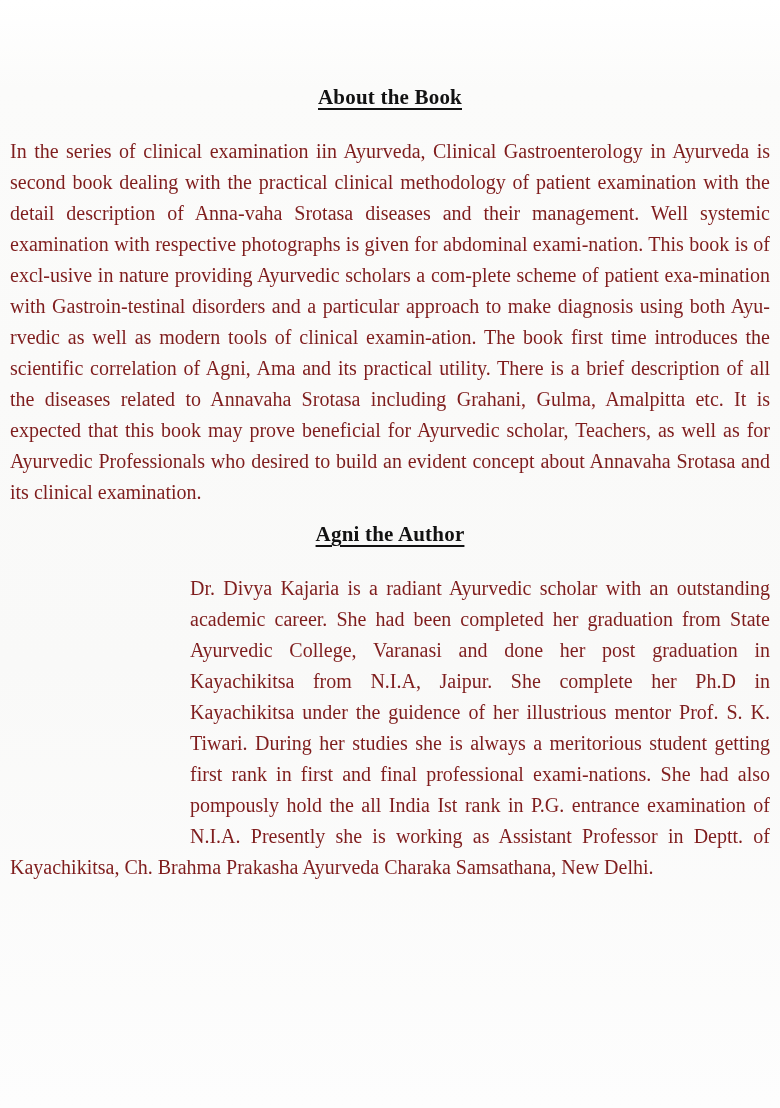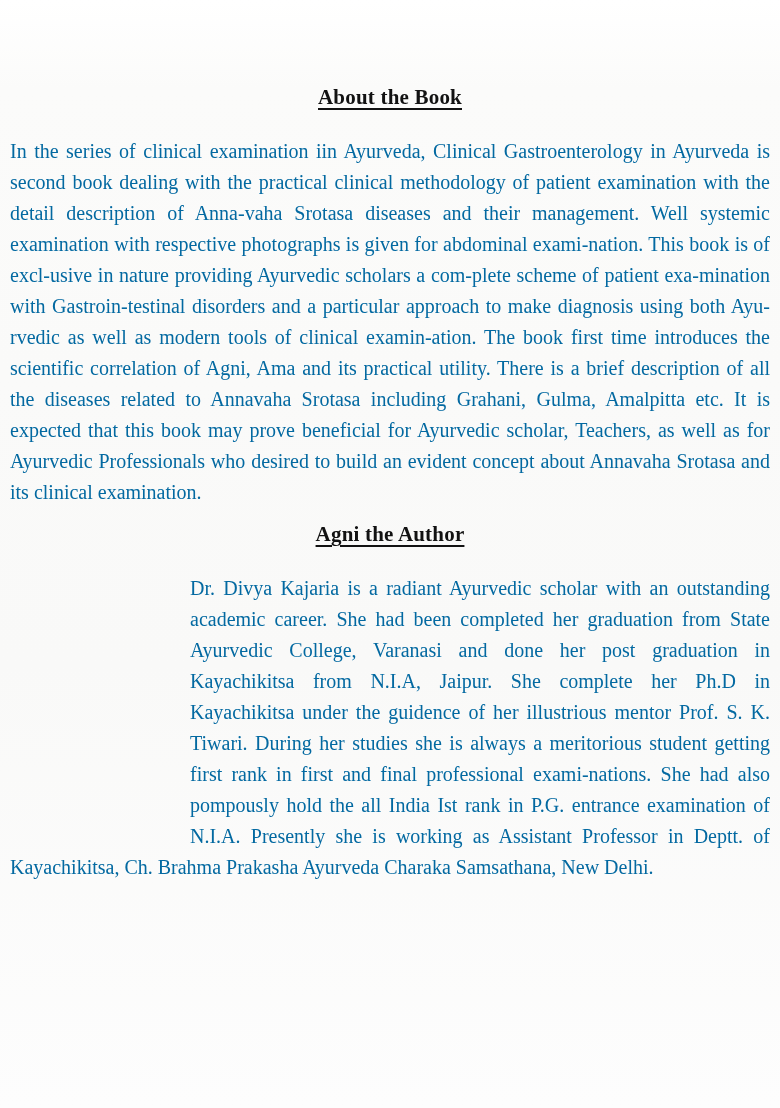--- a/index.html
+++ b/index.html
@@ -32,21 +32,21 @@
   .heading span {
     text-decoration: underline;
     text-underline-offset: 4px;
     text-decoration-thickness: 1.5px;
   }
   .body-text {
     font-size: 20px;
     line-height: 31px;
     text-align: justify;
     margin: 0;
-    color: #0369a1;
+    color: #7f1d1d;
   }
   .book-body {
     margin-bottom: 14px;
   }
   .author-heading {
     margin-top: 6px;
     margin-bottom: 26px;
   }
   .photo-spacer {
     float: left;

